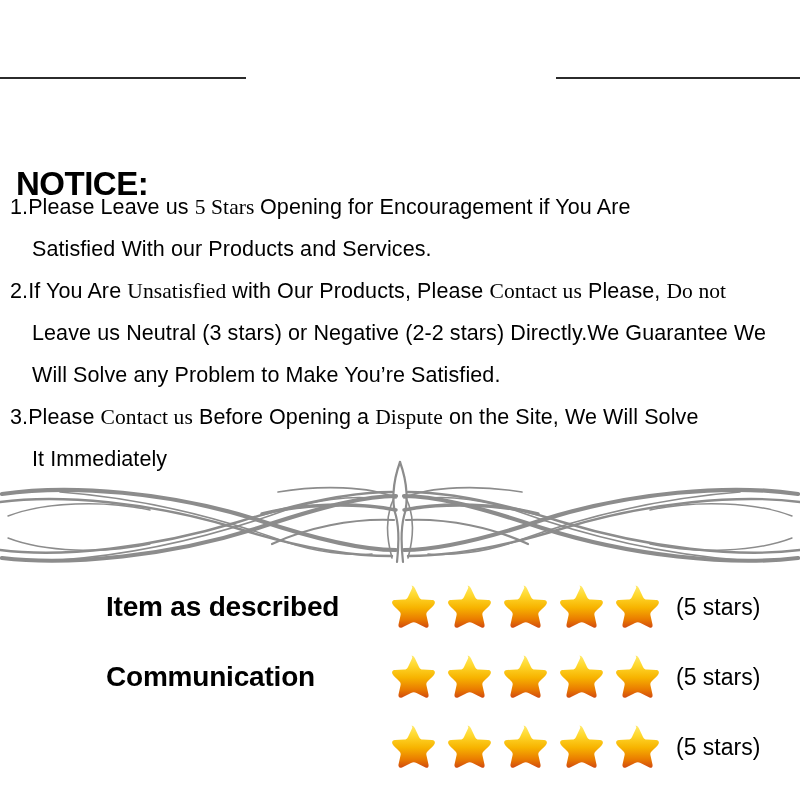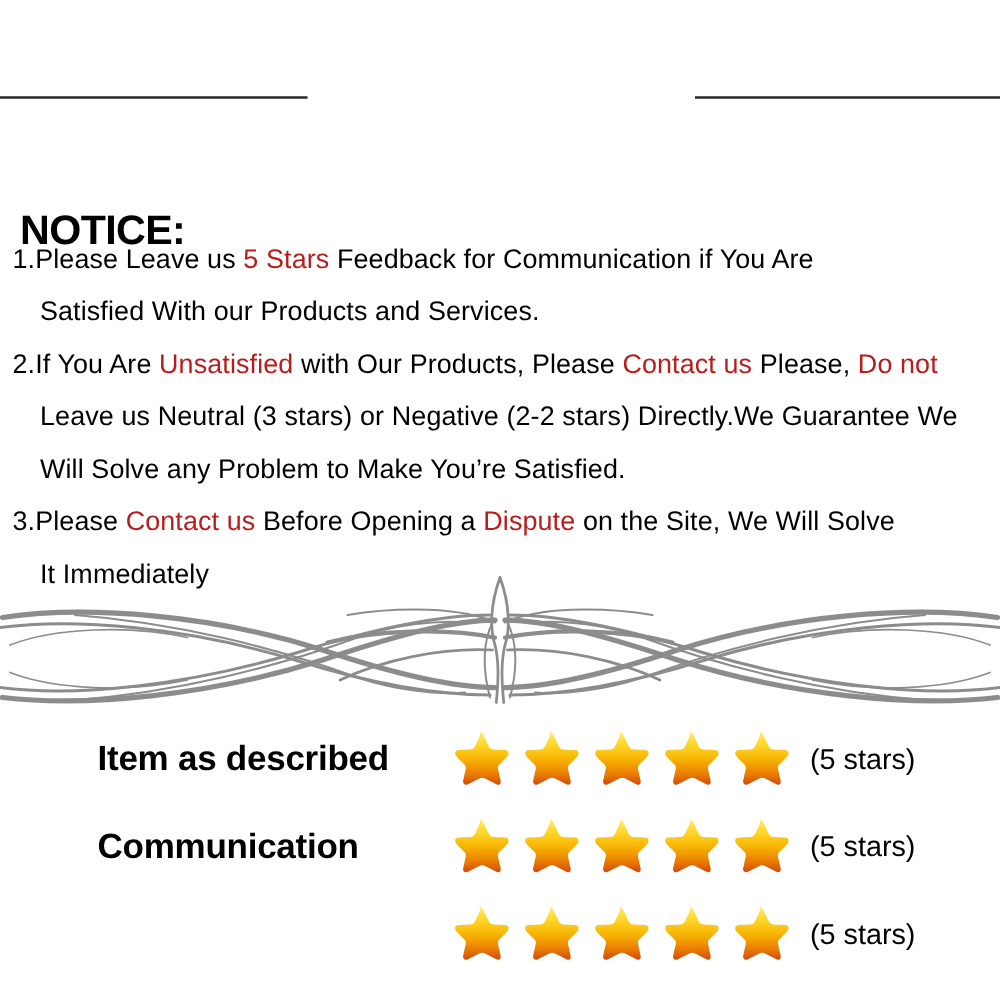--- a/index.html
+++ b/index.html
@@ -79,21 +79,21 @@
     left: 10px;
     top: 186px;
     width: 812px;
     font-size: 21.5px;
     line-height: 42px;
     letter-spacing: 0.1px;
     white-space: nowrap;
   }
   .notice-line { height: 42px; }
   .notice-line.indent { padding-left: 22px; }
-  .hl { color: #b91c1c; }
+  .hl { color: #000000; font-family: Liberation Serif, serif; }
 
   
   .flourish {
     position: absolute;
     left: 0;
     top: 458px;
     width: 800px;
     height: 110px;
   }
   .flourish svg { display: block; width: 800px; height: 110px; }
@@ -103,20 +103,21 @@
     position: absolute;
     left: 0;
     top: 572px;
     width: 800px;
   }
   .rating-row {
     position: relative;
     height: 70px;
     display: flex;
     align-items: center;
+    margin-left: 28px;
   }
   .rating-label {
     position: absolute;
     left: 78px;
     font-size: 28px;
     font-weight: bold;
     letter-spacing: -0.2px;
     white-space: nowrap;
   }
   .stars {
@@ -137,21 +138,21 @@
 </head>
 <body>
 
 <div class="header-zone">
   <div class="rule-left"></div>
   <div class="rule-right"></div>
 </div>
 
 <div class="notice-heading">NOTICE:</div>
 <div class="notice-body">
-    <div class="notice-line"><span>1.Please Leave us </span><span class="hl"> 5 Stars </span><span> Feedback for  Communication  if You Are</span></div>
+    <div class="notice-line"><span>1.Please Leave us </span><span class="hl"> 5 Stars </span><span> Opening for  Encouragement  if You Are</span></div>
     <div class="notice-line indent"><span>Satisfied With our Products and Services.</span></div>
     <div class="notice-line"><span>2.If You Are </span><span class="hl">Unsatisfied</span><span> with Our Products, Please </span><span class="hl">Contact us</span><span> Please, </span><span class="hl">Do not</span></div>
     <div class="notice-line indent"><span>Leave us Neutral (3 stars) or Negative (2-2 stars) Directly.We Guarantee We</span></div>
     <div class="notice-line indent"><span>Will Solve any Problem to Make You’re  Satisfied.</span></div>
     <div class="notice-line"><span>3.Please </span><span class="hl">Contact us</span><span> Before Opening a </span><span class="hl">Dispute</span><span> on the Site, We Will Solve</span></div>
     <div class="notice-line indent"><span>It Immediately</span></div>
   </div>
 
 <div class="flourish">
   <svg viewBox="0 0 800 110" preserveAspectRatio="none" aria-hidden="true">

